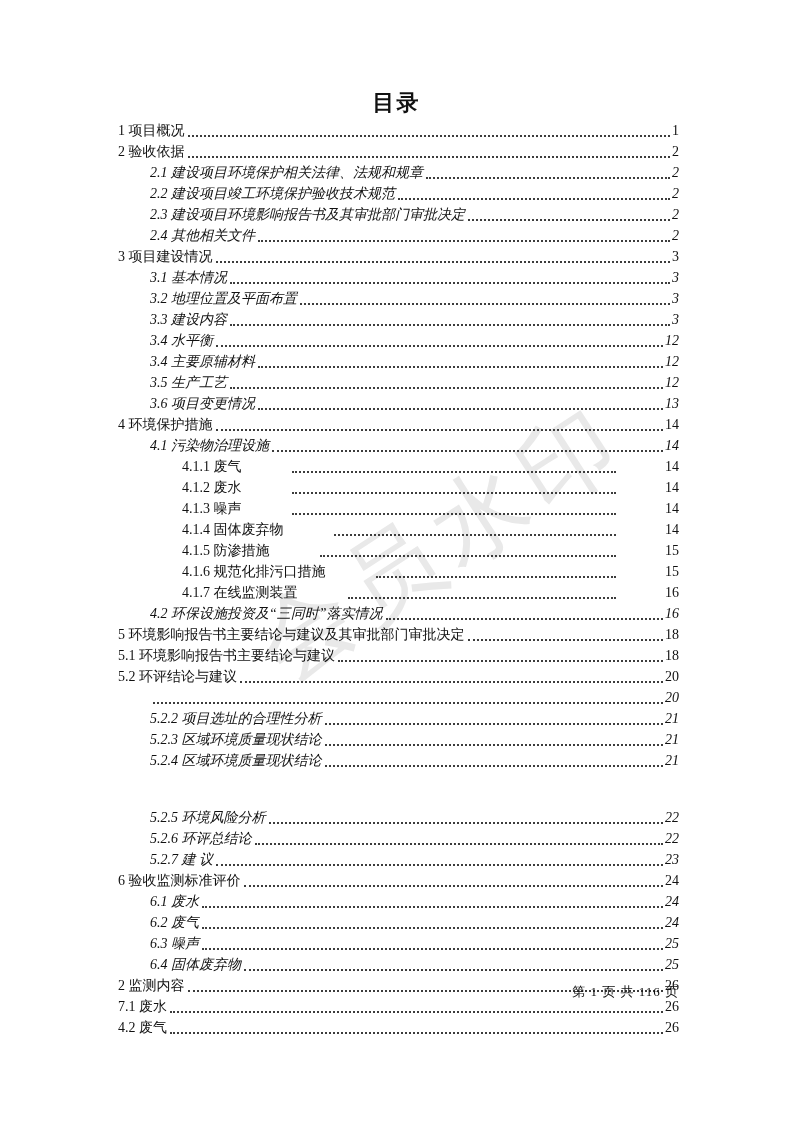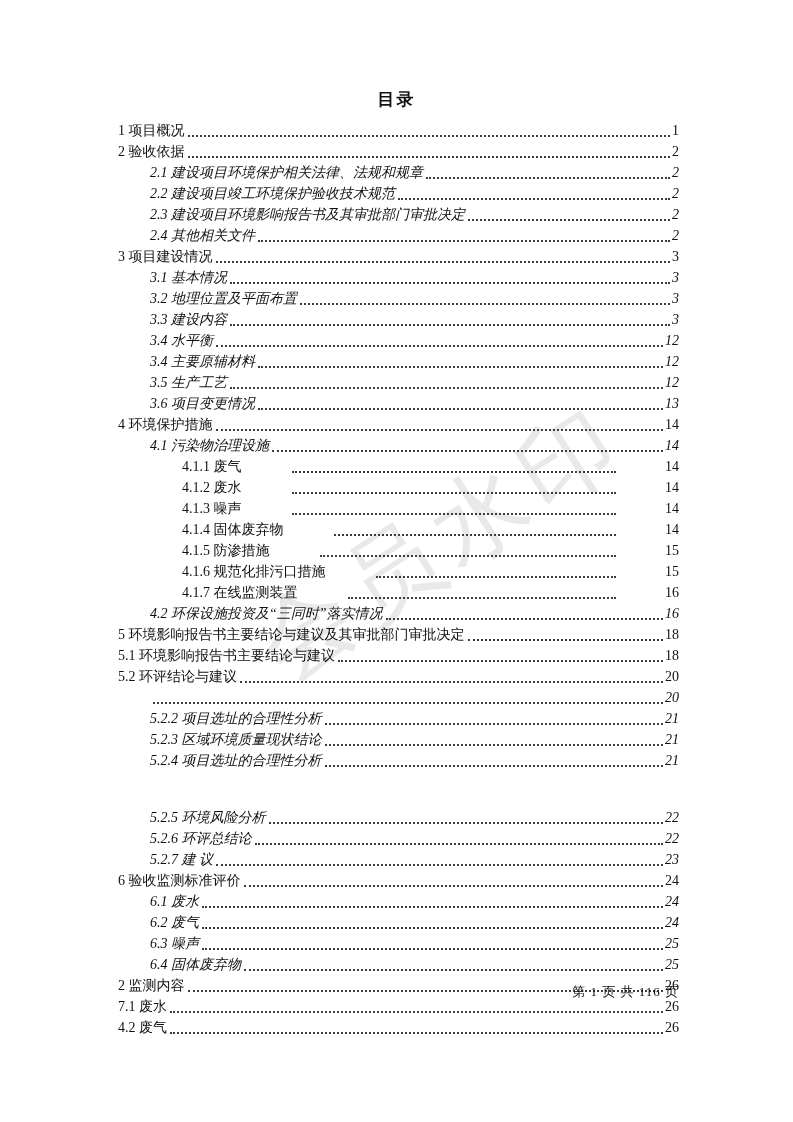--- a/index.html
+++ b/index.html
@@ -27,21 +27,21 @@
     z-index: 0;
     white-space: nowrap;
     user-select: none;
   }
   .title {
     position: relative;
     z-index: 1;
     margin: 0;
     padding-top: 88px;
     text-align: center;
-    font-size: 17px;
+    font-size: 22px;
     font-weight: bold;
     letter-spacing: 2px;
   }
   .toc {
     position: absolute;
     left: 118px;
     right: 114px;
     top: 120px;
     z-index: 1;
   }
@@ -227,21 +227,21 @@
     <span class="label">5.2.2 项目选址的合理性分析</span>
     <span class="leader"></span>
     <span class="pagenum">21</span>
   </div>
       <div class="row indent-1">
     <span class="label">5.2.3 区域环境质量现状结论</span>
     <span class="leader"></span>
     <span class="pagenum">21</span>
   </div>
       <div class="row indent-1">
-    <span class="label">5.2.4 项目选址的合理性分析</span>
+    <span class="label">5.2.4 区域环境质量现状结论</span>
     <span class="leader"></span>
     <span class="pagenum">21</span>
   </div>
       <div class="row indent-1 gap-before">
     <span class="label">5.2.5 环境风险分析</span>
     <span class="leader"></span>
     <span class="pagenum">22</span>
   </div>
       <div class="row indent-1">
     <span class="label">5.2.6 环评总结论</span>

